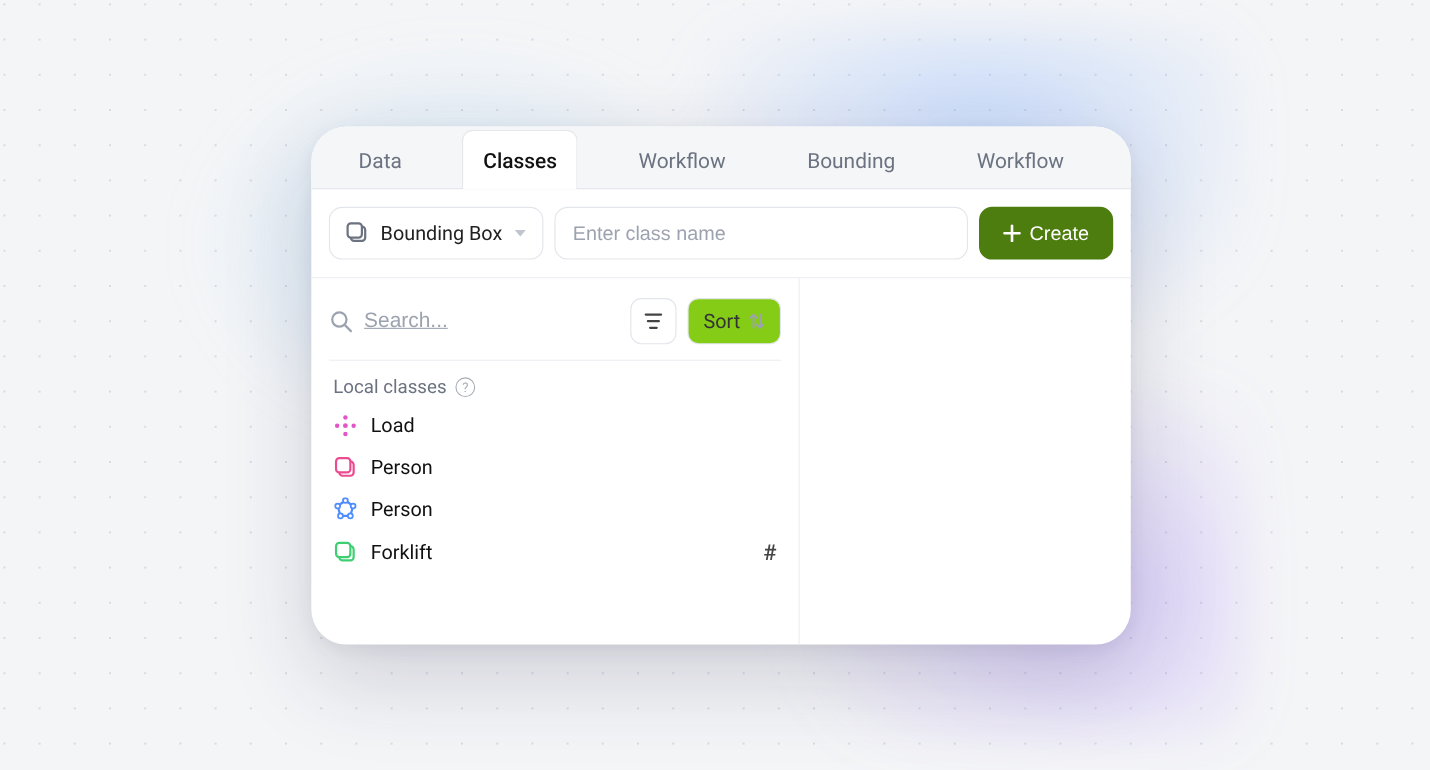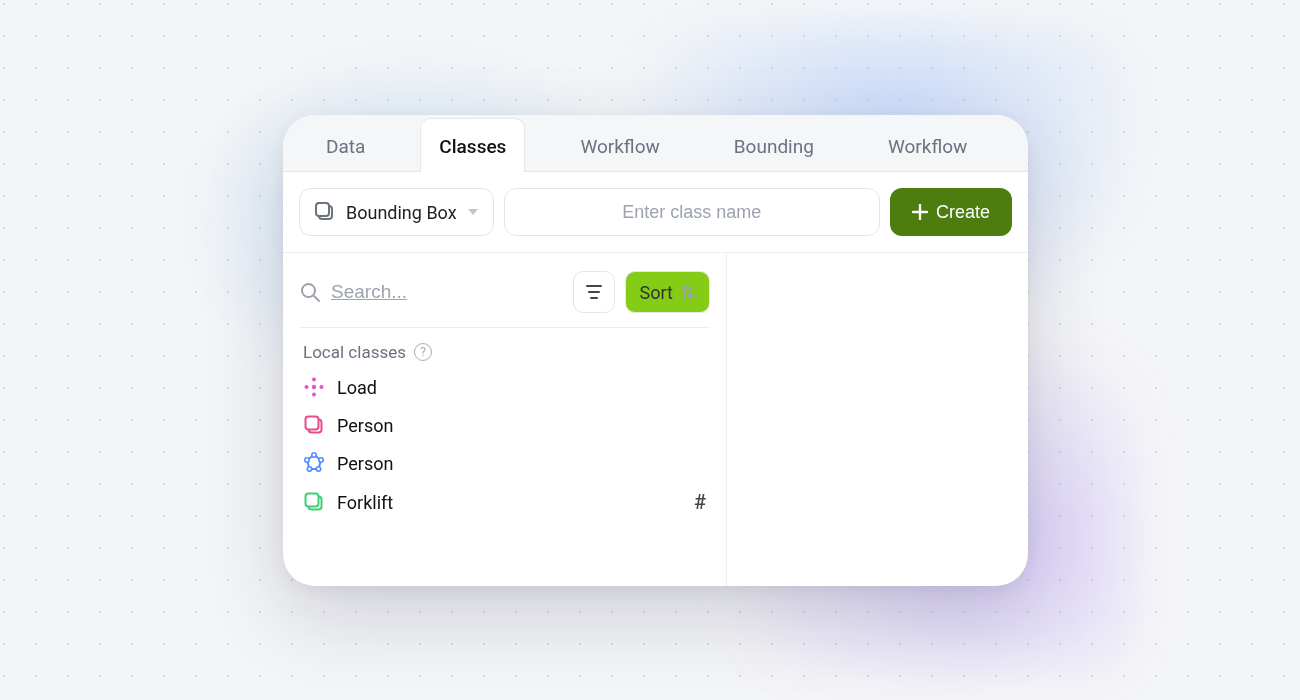--- a/index.html
+++ b/index.html
@@ -91,21 +91,20 @@
   .type-select .chev { color: #9ca3af; }
   .input-classname {
     flex: 1;
     height: 48px;
     border: 1px solid #e2e5ea;
     border-radius: 12px;
     padding: 0 16px;
     font-size: 18px;
     color: #111;
     outline: none;
-    text-align: center;
   }
   .input-classname::placeholder { color: #9ca3af; }
   .create-btn {
     height: 48px;
     padding: 0 22px;
     border: none;
     border-radius: 12px;
     background: #4d7c0f;
     color: #fff;
     font-size: 18px;

